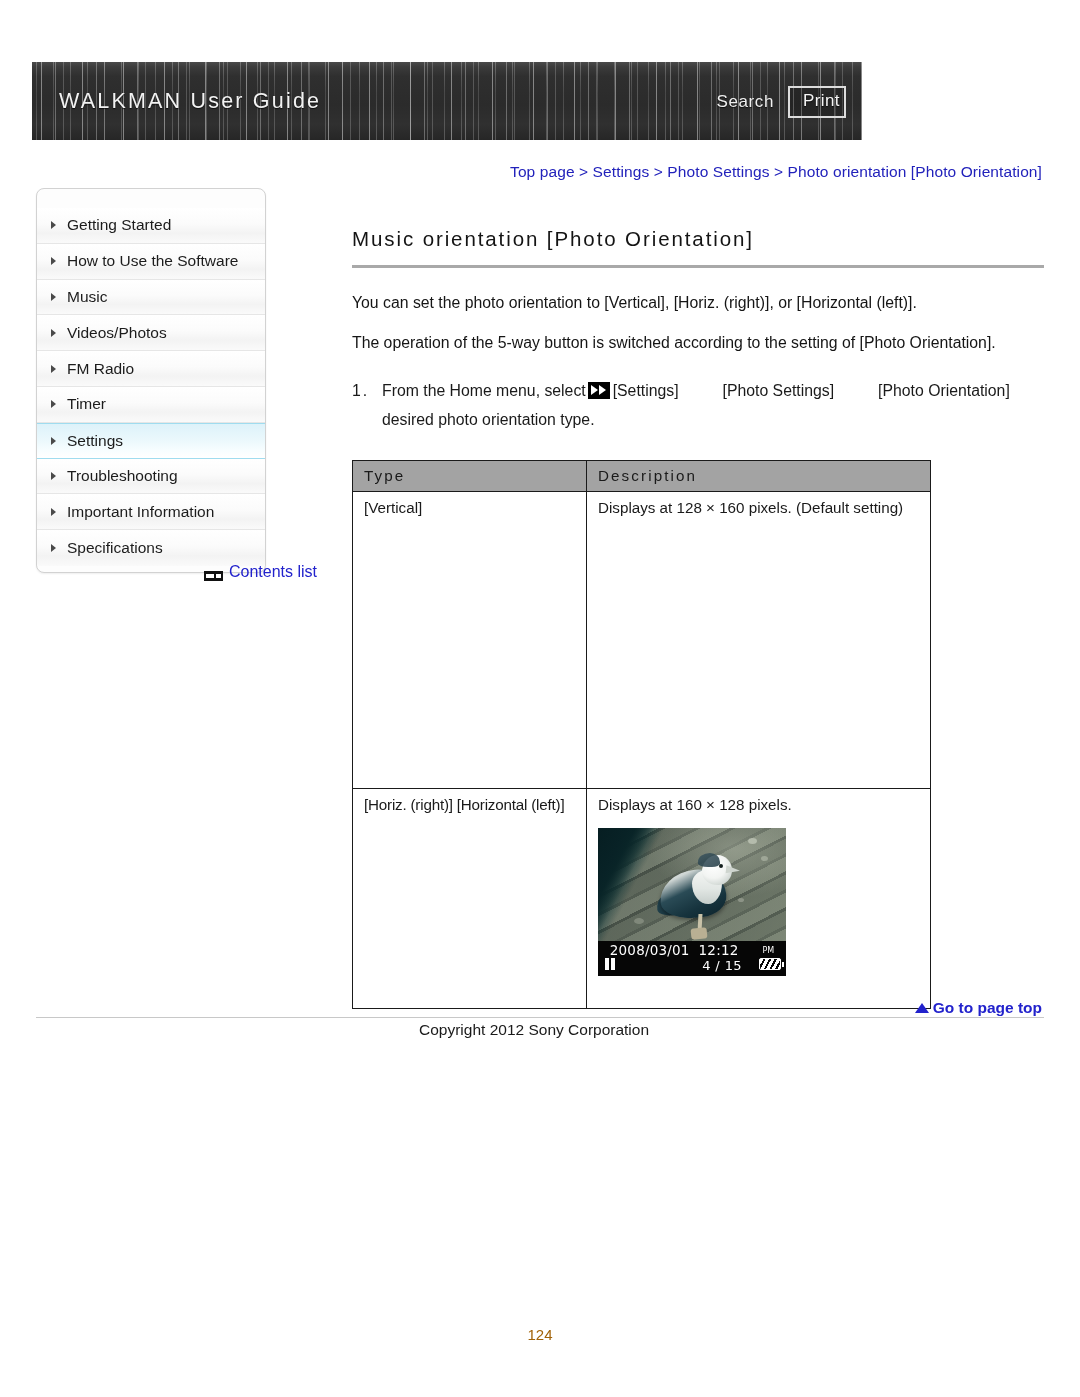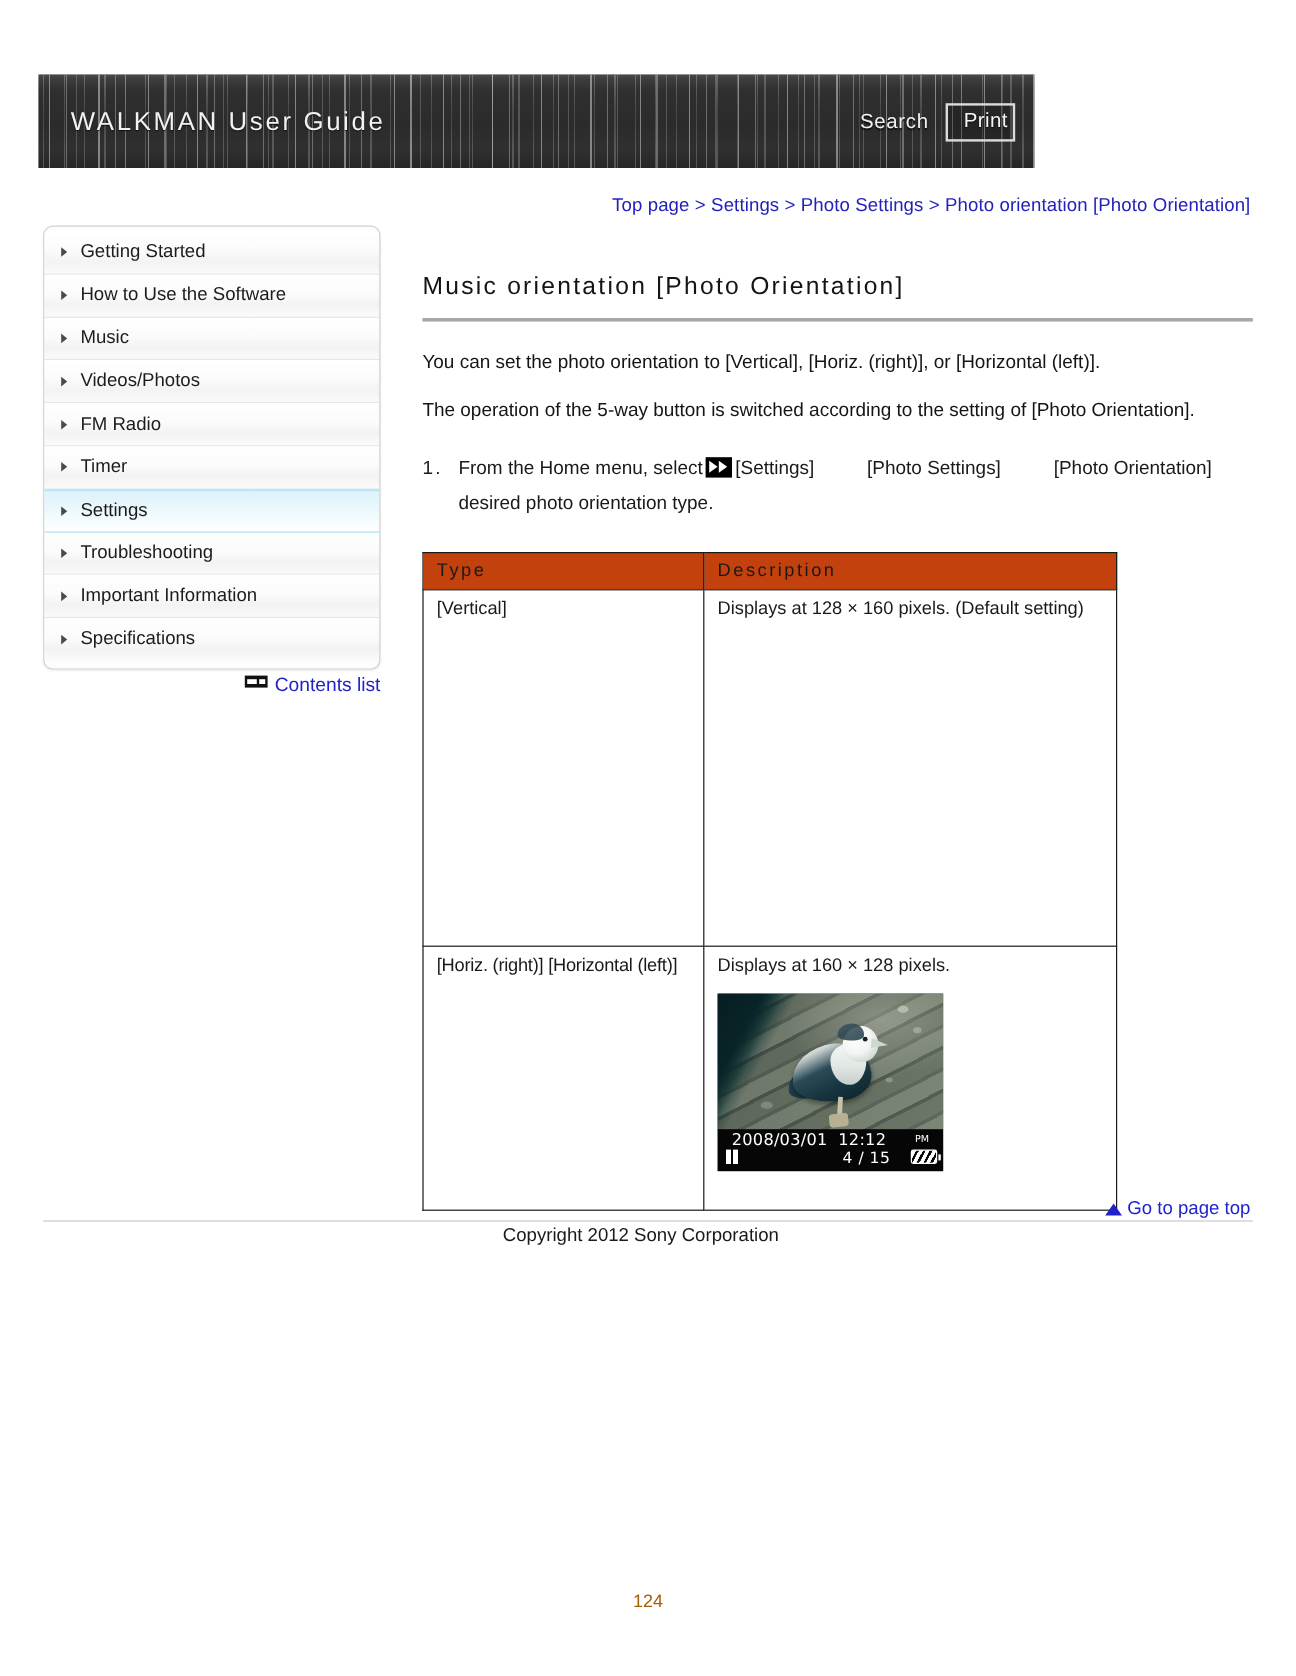--- a/index.html
+++ b/index.html
@@ -105,26 +105,26 @@
     color: #2222bb;
     white-space: nowrap;
     letter-spacing: 0.1px;
   }
 
   
   .sidebar {
     position: absolute;
     left: 36px;
     top: 188px;
-    width: 281px;
+    width: 230px;
     border: 1px solid #d2d2d2;
     border-radius: 8px;
     background: #fdfdfd;
     box-shadow: 0 1px 2px rgba(0,0,0,0.07);
-    padding: 4px 0 6px 0;
+    padding: 19px 0 6px 0;
     overflow: hidden;
   }
   .nav-item {
     position: relative;
     height: 35.8px;
     display: flex;
     align-items: center;
     padding-left: 14px;
     font-size: 15.5px;
     color: #1c1c1c;
@@ -145,21 +145,21 @@
     margin-right: 11px;
     flex: none;
   }
 
   .contents-list-row {
     position: absolute;
     left: 36px;
     top: 563px;
     width: 281px;
     display: flex;
-    align-items: flex-start;
+    align-items: flex-end;
     justify-content: flex-end;
     gap: 6px;
   }
   .contents-icon {
     width: 19px; height: 10px;
     background: #111;
     position: relative;
     flex: none;
   }
   .contents-icon::before {
@@ -249,21 +249,21 @@
   }
   .spec-table th, .spec-table td {
     border: 1.5px solid #1a1a1a;
     text-align: left;
     vertical-align: top;
     font-weight: normal;
     font-size: 15.2px;
     padding: 7px 10px 7px 11px;
   }
   .spec-table th {
-    background: #c2410c;
+    background: #a3a3a3;
     letter-spacing: 2.1px;
     height: 31px;
     padding-top: 6px;
   }
   .col-type  { width: 234px; }
   .col-desc  { width: 344px; }
   .cell-type-mid {
     vertical-align: middle;
     font-size: 15.2px;
   }
@@ -444,20 +444,21 @@
   }
 
   
   .go-top-row {
     position: absolute;
     right: 38px;
     top: 999px;
     display: flex;
     align-items: center;
     gap: 4px;
+    font-weight: bold;
   }
   .go-top-arrow {
     width: 0; height: 0;
     border-left: 7px solid transparent;
     border-right: 7px solid transparent;
     border-bottom: 10px solid #2222cc;
   }
   .go-top-link {
     color: #2222cc;
     font-size: 15.5px;

